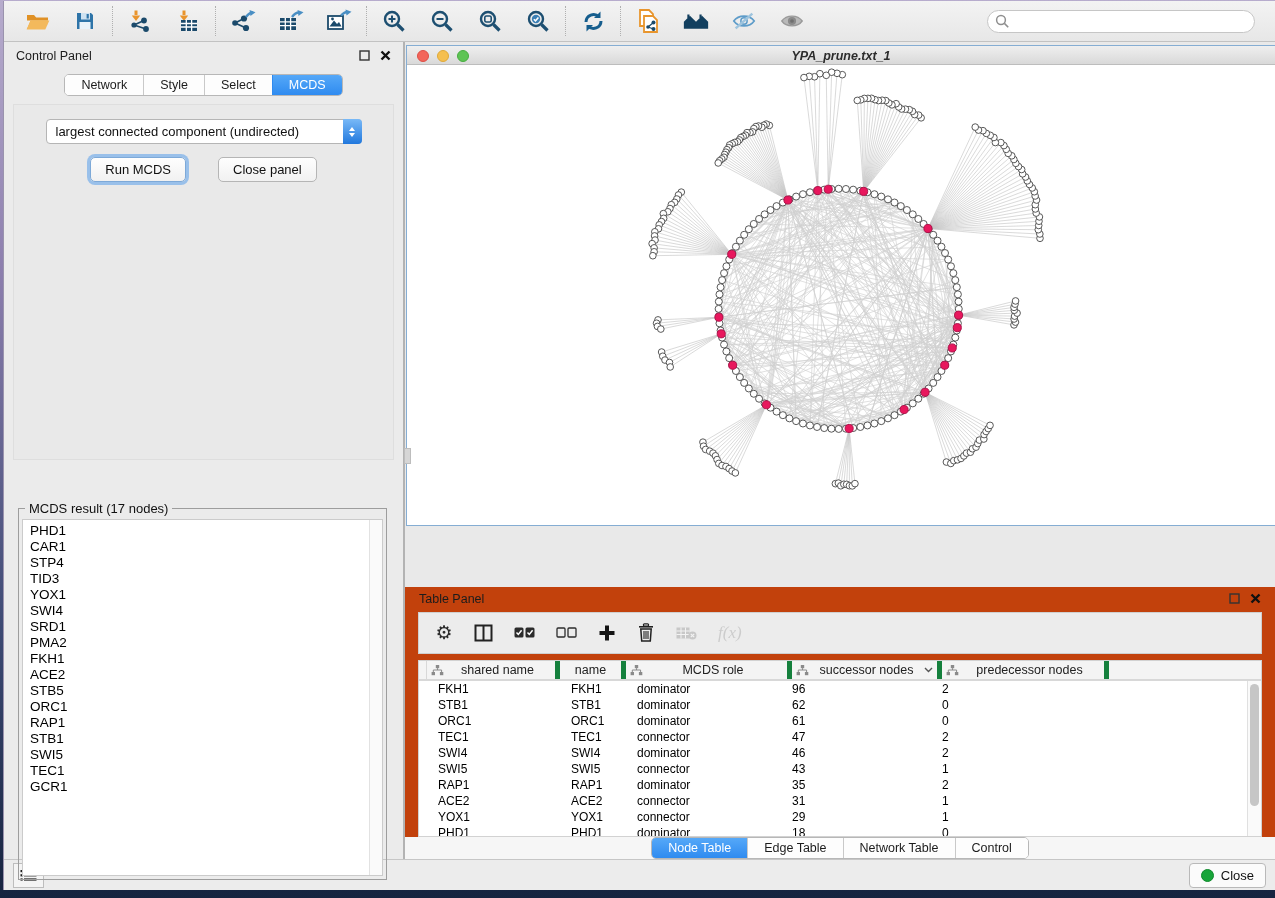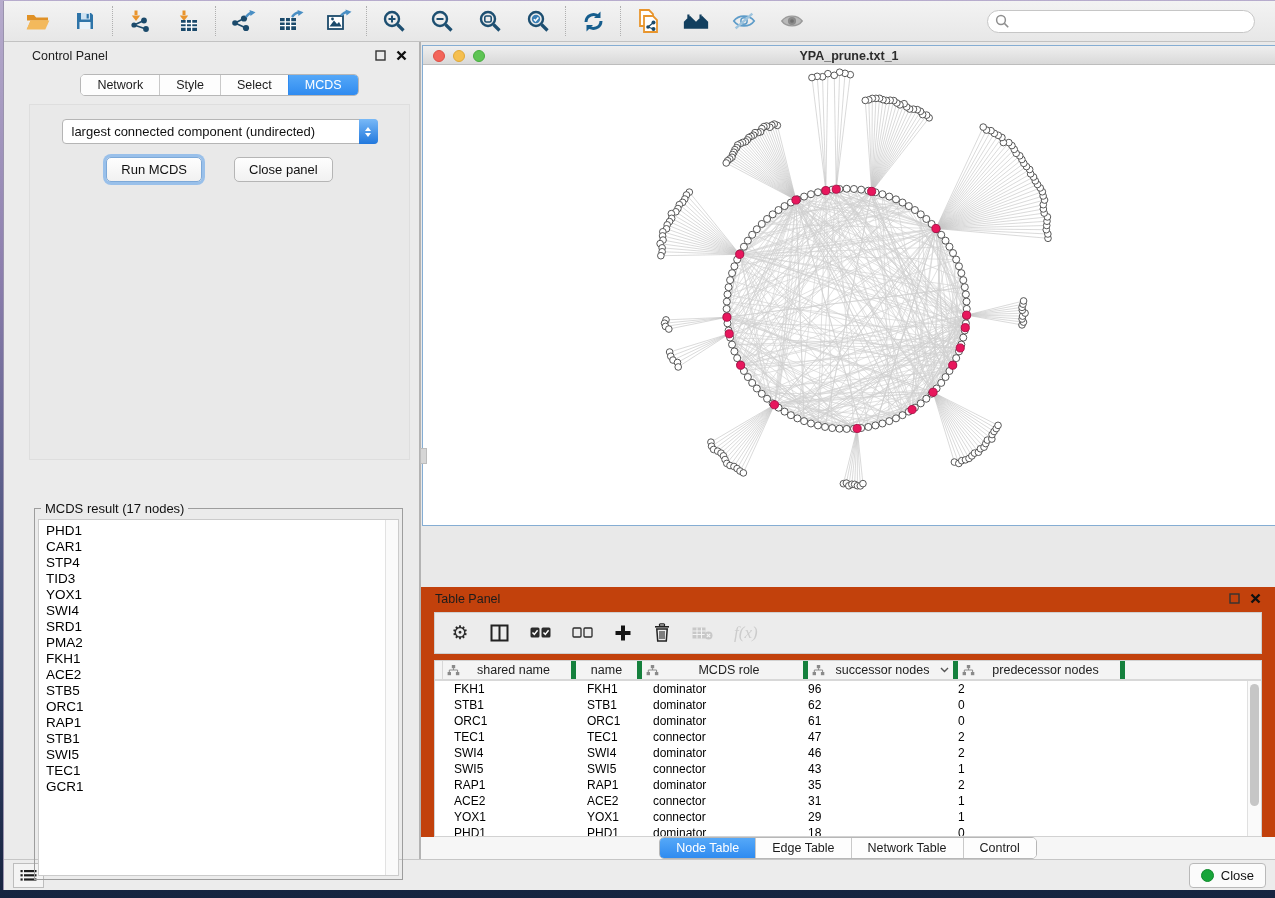--- a/index.html
+++ b/index.html
@@ -23,21 +23,21 @@
   .tb-sep { width:0; height:30px; border-left:1px dotted #b0b0b0; }
   .tb-btn { width:26px; height:26px; display:flex; align-items:center; justify-content:center; cursor:default; }
   .search-wrap { margin-left:auto; margin-right:14px; position:relative; }
   .search-input {
     width:268px; height:23px; border:1px solid #c6c6c6; border-radius:12px;
     background:#fff; padding:0 8px 0 26px; font-size:12px; outline:none;
     font-family:"Liberation Sans", sans-serif;
   }
   .search-icon { position:absolute; left:8px; top:4px; }
   
-  .main { flex:1; display:flex; min-height:0; position:relative;padding-left:16px; }
+  .main { flex:1; display:flex; min-height:0; position:relative; }
   
   .control-panel {
     width:401px; flex:0 0 401px; background:#ebebeb; border-right:2px solid #b3b3b3;
     position:relative;
   }
   .cp-header { height:28px; display:flex; align-items:center; padding:0 12px; }
   .cp-title { font-size:12.5px; color:#1c1c1c; }
   .cp-header-icons { margin-left:auto; display:flex; gap:10px; align-items:center; }
   .cp-tabs-row { display:flex; justify-content:center; margin-top:4px; }
   .seg-control { display:flex; border:1px solid #b7b7b7; border-radius:5px; overflow:hidden; background:#fff; height:22px; }
@@ -85,21 +85,21 @@
   .mcds-scroll { position:absolute; top:0; bottom:0; right:0; width:13px; background:#fafafa; border-left:1px solid #e2e2e2; }
   .mcds-item { font-size:13.5px; line-height:16px; color:#000; }
   .v-split-handle {
     position:absolute; right:-8px; top:406px; width:7px; height:16px; background:#d6d6d6;
     border:1px solid #bdbdbd; z-index:5;
   }
   
   .right-pane { flex:1; position:relative; background:#e9e9e9; min-width:0; }
   .net-window {
     position:absolute; left:1px; right:0; top:3px; height:481px;
-    border:1px solid #85add3; border-right:none; background:#fff;
+    border:1px solid #85add3; border-right:none; background:#fff;font-style:italic;
   }
   .net-titlebar {
     height:19px; background:linear-gradient(#efefef,#d9d9d9); border-bottom:1px solid #bdbdbd;
     position:relative; text-align:center;
   }
   .net-title { font-size:12.5px; font-weight:700; color:#2c2c2c; line-height:18px; }
   .traffic { position:absolute; left:10px; top:3.5px; display:flex; gap:8px; }
   .light { width:12px; height:12px; border-radius:50%; }
   .light.red { background:#f3655a; border:1px solid #dd4f46; }
   .light.yellow { background:#f5bf4f; border:1px solid #dfa938; }

